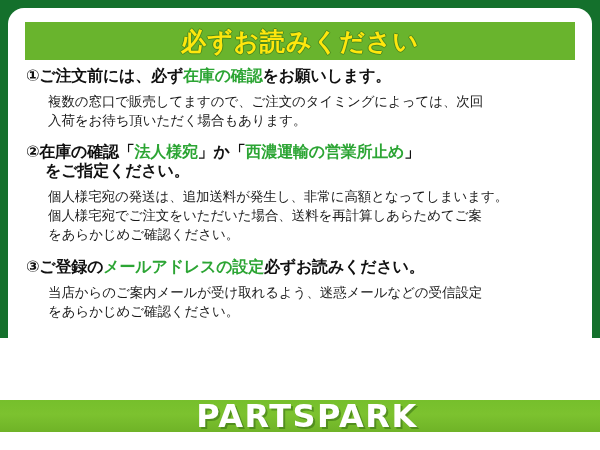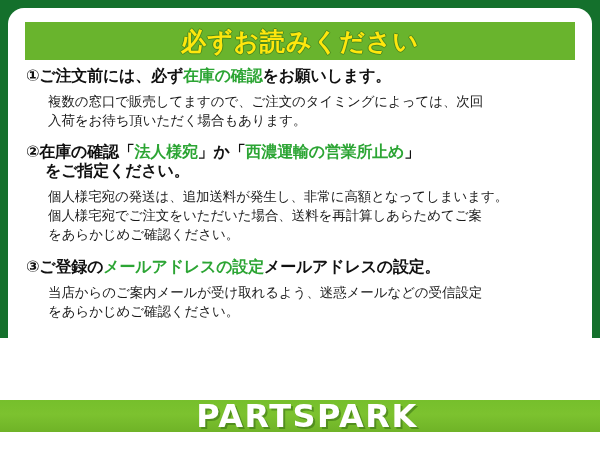--- a/index.html
+++ b/index.html
@@ -153,21 +153,21 @@
         </div>
         <div class="item-body">
           <span class="bline">個人様宅宛の発送は、追加送料が発生し、非常に高額となってしまいます。</span>
           <span class="bline">個人様宅宛でご注文をいただいた場合、送料を再計算しあらためてご案</span>
           <span class="bline">をあらかじめご確認ください。</span>
         </div>
       </div>
 
       <div class="item item-3">
         <div class="item-heading">
-          <span class="marker">③</span><span>ご登録の</span><span class="hl">メールアドレスの設定</span><span>メールアドレスの設定。</span>
+          <span class="marker">③</span><span>ご登録の</span><span class="hl">メールアドレスの設定</span><span>必ずお読みください。</span>
         </div>
         <div class="item-body">
           <span class="bline">当店からのご案内メールが受け取れるよう、迷惑メールなどの受信設定</span>
           <span class="bline">をあらかじめご確認ください。</span>
         </div>
       </div>
 
     </div>
   </div>
 

